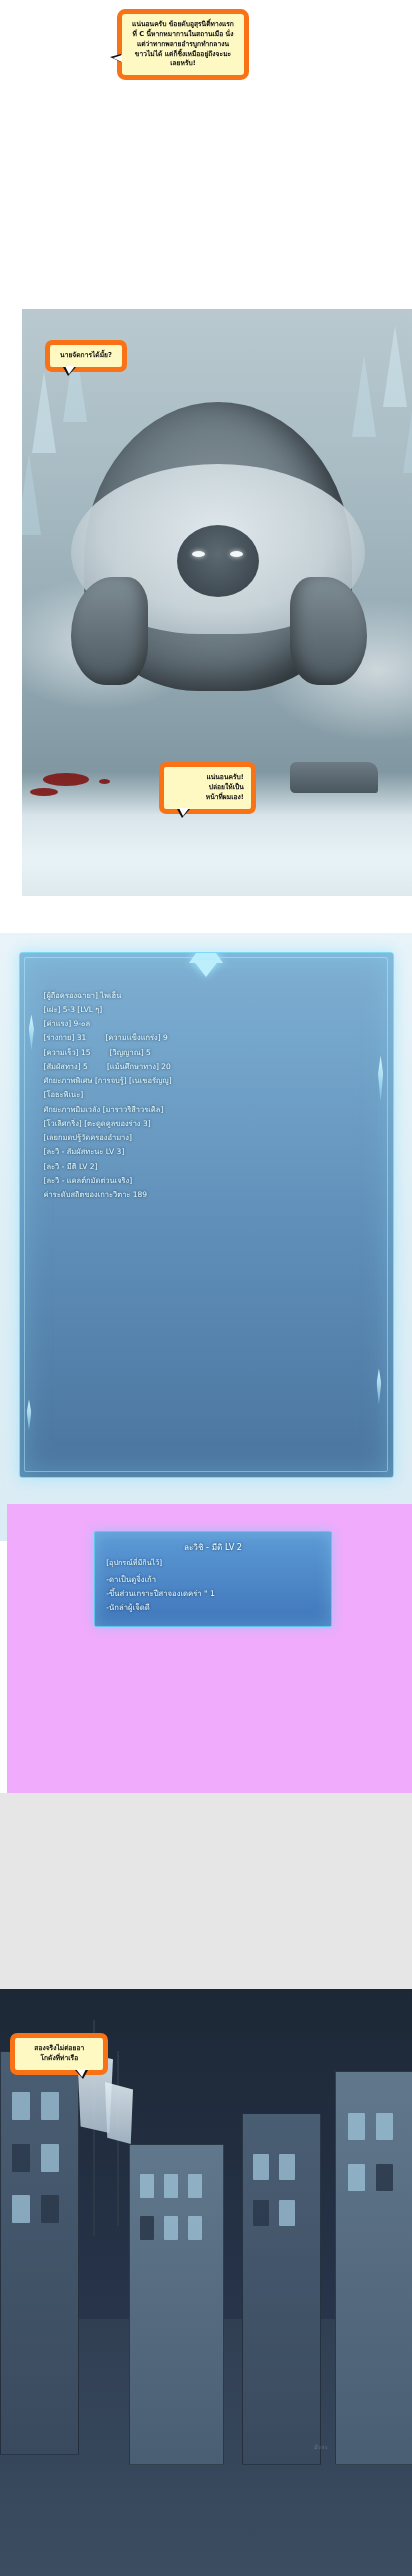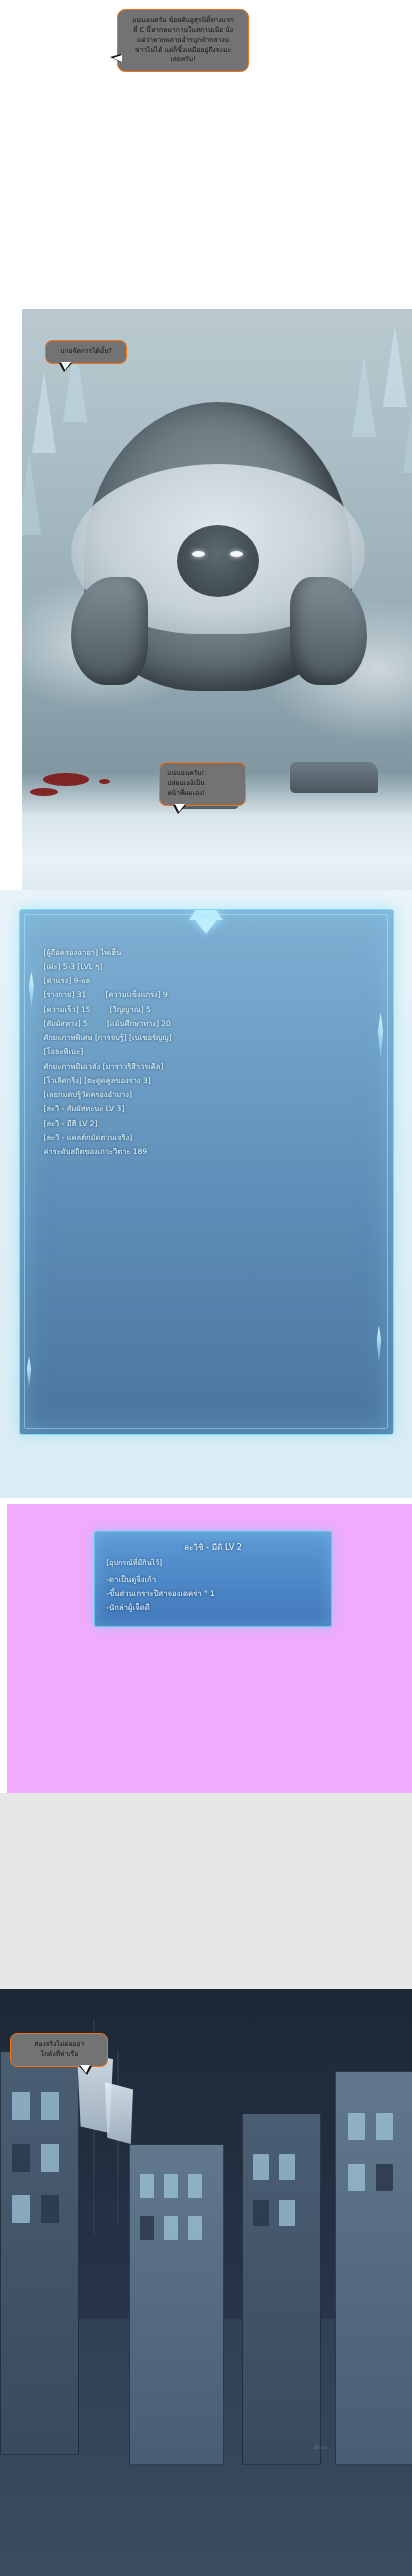--- a/index.html
+++ b/index.html
@@ -36,21 +36,21 @@
   
   #panel-monster {
     top: 309px;
     height: 587px;
     background: linear-gradient(180deg, #b9c9cf 0%, #a9bcc4 28%, #93a9b3 58%, #7e959f 82%, #6f8892 100%);
     margin-left: 22px;
   }
 
   
   #panel-status {
-    top: 890px;
+    top: 933px;
     height: 608px;
     background: linear-gradient(180deg, #e9f4f9 0%, #dfeff6 50%, #dbecf4 100%);
   }
 
   
   #panel-skill {
     top: 1504px;
     height: 349px;
     background: #f0abfc;
     margin-left: 7px;
@@ -66,28 +66,29 @@
   
   #panel-street {
     top: 1989px;
     height: 1010px;
     background: linear-gradient(180deg, #24303f 0%, #2d3b4d 25%, #3a4b60 55%, #46596f 78%, #536879 100%);
   }
 
   
   .bubble {
     position: absolute;
-    background: #737373;
-    border: 1px solid #f97316;
+    background: #fef9c3;
+    border: 5px solid #f97316;
     border-radius: 7.2px;
     color: #111111;
     padding: 6.2px 7.2px;
     line-height: 1.45;
     box-sizing: border-box;
     z-index: 20;
+    font-weight: bold;
   }
   .bubble .line { display: block; white-space: pre-wrap; }
   .bubble.tail-bl::after,
   .bubble.tail-br::after,
   .bubble.tail-tl::after,
   .bubble.tail-tr::after {
     content: "";
     position: absolute;
     width: 0; height: 0;
   }
@@ -150,23 +151,23 @@
     z-index: 22;
   }
 
   #bubble-q1 {
     top: 31px; left: 23px; width: 82px;
     font-size: 6.7px;
     text-align: center;
   }
 
   #bubble-monster-reply {
-    top: 453px; left: 137px; width: 87px;
+    top: 453px; left: 137px; width: 97px;
     font-size: 6.7px;
-    text-align: left;
+    text-align: right;
   }
 
   #bubble-ship {
     top: 44px; left: 10.3px; width: 98px;
     font-size: 6.7px;
     text-align: center;
   }
 
   
   .status-window {
@@ -392,21 +393,21 @@
 
     <div style="position:absolute; left:268px; top:453px; width:88px; height:31px; background:linear-gradient(180deg,#6d7b84,#4a565e); border-radius:6.2px 10.3px 3.1px 5.2px;"></div>
     <div style="position:absolute; left:155px; top:479px; width:62px; height:20.6px; background:linear-gradient(180deg,#73818a,#515d65); border-radius:7.2px 4.1px 5.2px 6.2px;"></div>
 
     <div class="bubble tail-bl" id="bubble-q1">
       <span class="line">นายจัดการได้มั้ย?</span>
     </div>
 
     <div class="bubble tail-bl" id="bubble-monster-reply">
       <span class="line">แน่นอนครับ!</span>
-      <span class="line">ปล่ผมเอง้เป็น</span>
+      <span class="line">ปล่อยให้เป็น</span>
       <span class="line">หน้าที่ผมเอง!</span>
     </div>
   </div>
 
   <div class="panel" id="panel-status">
     <div class="status-window">
       <div class="status-crystal"></div>
       <div class="status-crystal-2"></div>
       <div class="shard" style="left:9.3px; top:62px; width:5.2px; height:36px; clip-path:polygon(50% 0,100% 40%,50% 100%,0 40%);"></div>
       <div class="shard" style="right:9.3px; top:103px; width:5.2px; height:46px; clip-path:polygon(50% 0,100% 40%,50% 100%,0 40%);"></div>

